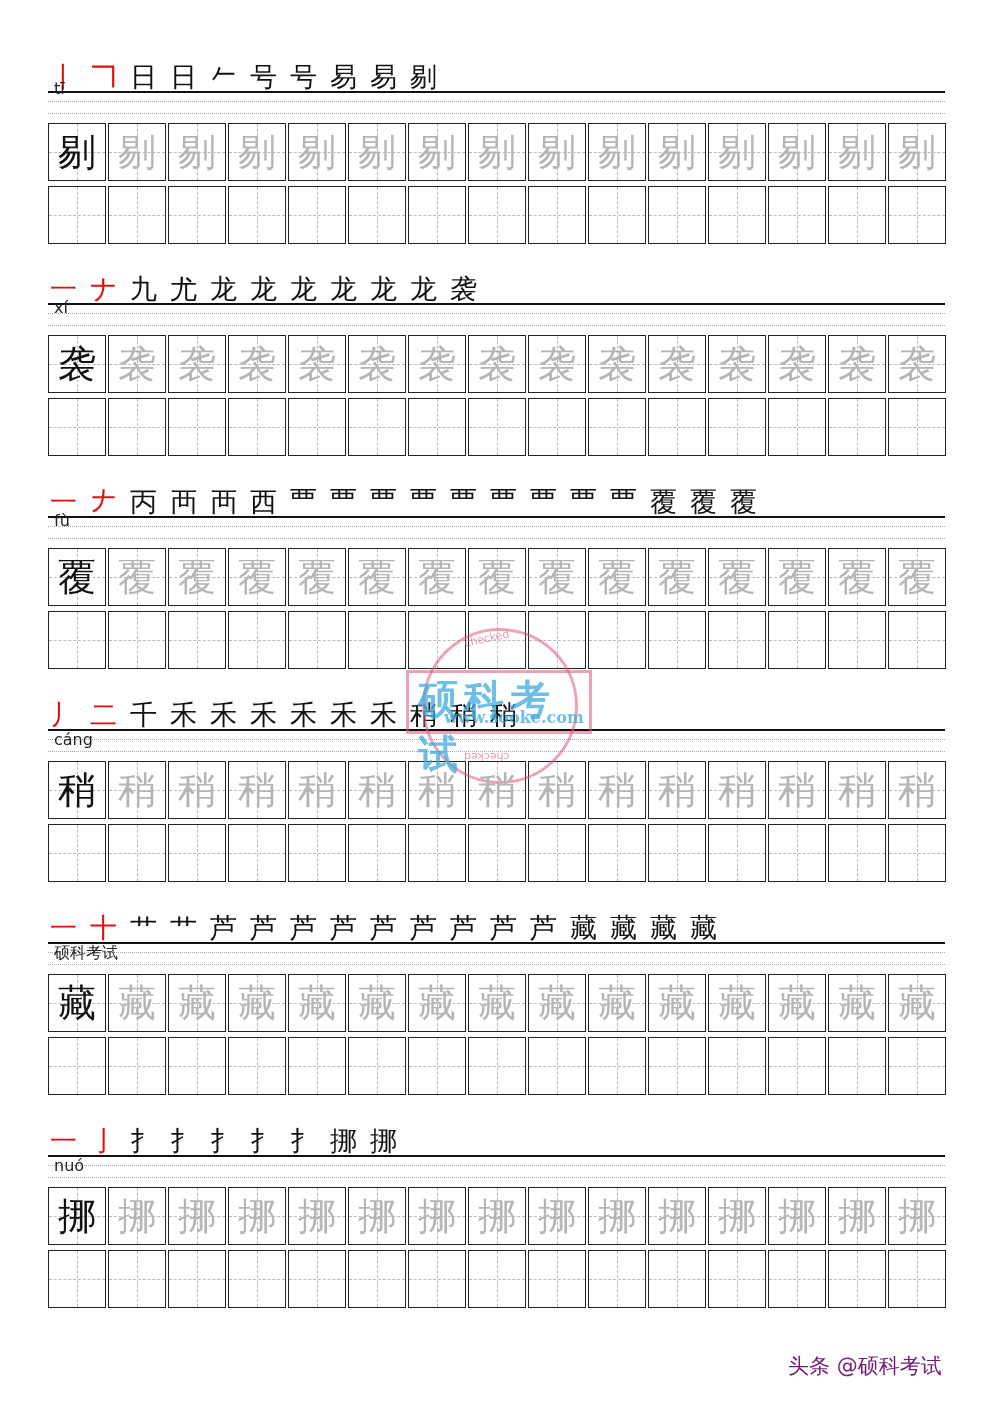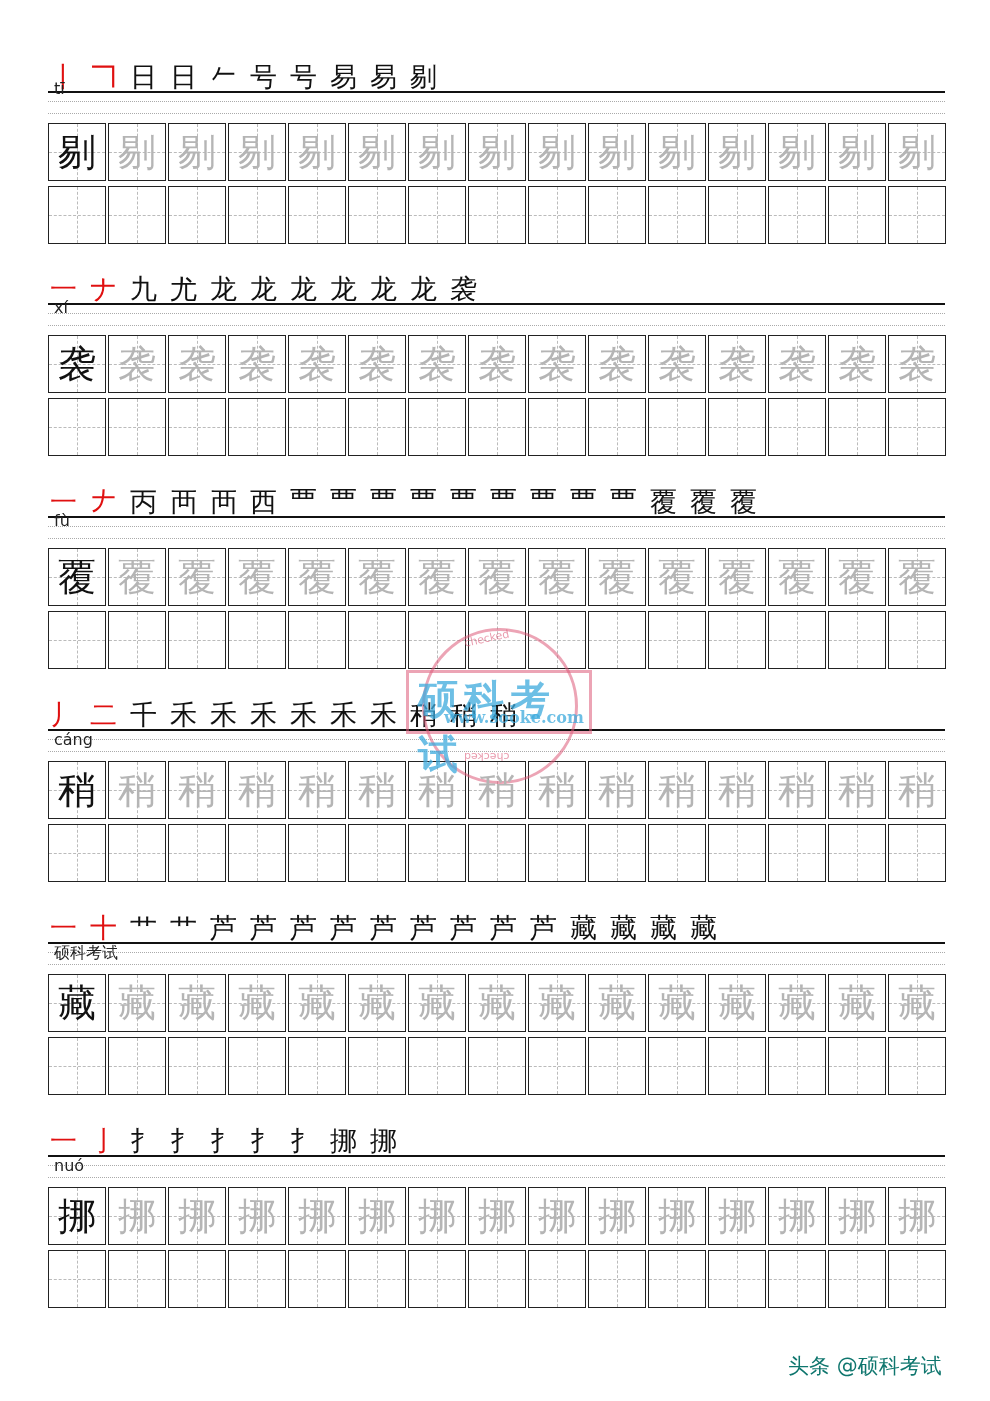--- a/index.html
+++ b/index.html
@@ -18,21 +18,21 @@
   .cell .ch{position:absolute;inset:0;display:flex;align-items:center;justify-content:center;font-size:38px;font-family:"DejaVu Serif",serif;z-index:1;}
   .cell .ch.model{color:#111;}
   .cell .ch.trace{color:#b5b5b5;}
   .stamp{position:absolute;left:404px;top:628px;width:186px;height:170px;pointer-events:none;}
   .stamp .circle{position:absolute;left:18px;top:0;width:150px;height:150px;border:3px solid rgba(220,90,120,.55);border-radius:50%;}
   .stamp .rect{position:absolute;left:2px;top:42px;width:180px;height:58px;border:3px solid rgba(220,90,120,.55);}
   .stamp .t1{position:absolute;left:14px;top:44px;font-size:40px;font-weight:bold;color:rgba(60,170,220,.75);letter-spacing:6px;font-family:"DejaVu Serif",serif;}
   .stamp .t2{position:absolute;left:20px;top:80px;font-size:16px;font-weight:bold;color:rgba(60,170,220,.75);font-family:"DejaVu Serif",serif;margin-left:20px;}
   .stamp .t3{position:absolute;left:60px;top:4px;font-size:11px;color:rgba(220,90,120,.6);transform:rotate(-12deg);}
   .stamp .t4{position:absolute;left:60px;top:122px;font-size:11px;color:rgba(220,90,120,.6);transform:rotate(180deg);}
-  .footer{position:absolute;left:788px;top:1352px;font-size:21px;color:#0f766e;font-family:"DejaVu Sans",sans-serif;}
+  .footer{position:absolute;left:788px;top:1352px;font-size:21px;color:#701a75;font-family:"DejaVu Sans",sans-serif;}
 </style>
 </head>
 <body>
 
 <div id="page">
     <div class="section" style="top: 30px;">
       <div class="strokes">
         <span class="stroke red">丨</span>
         <span class="stroke red">𠃍</span>
         <span class="stroke">日</span>

